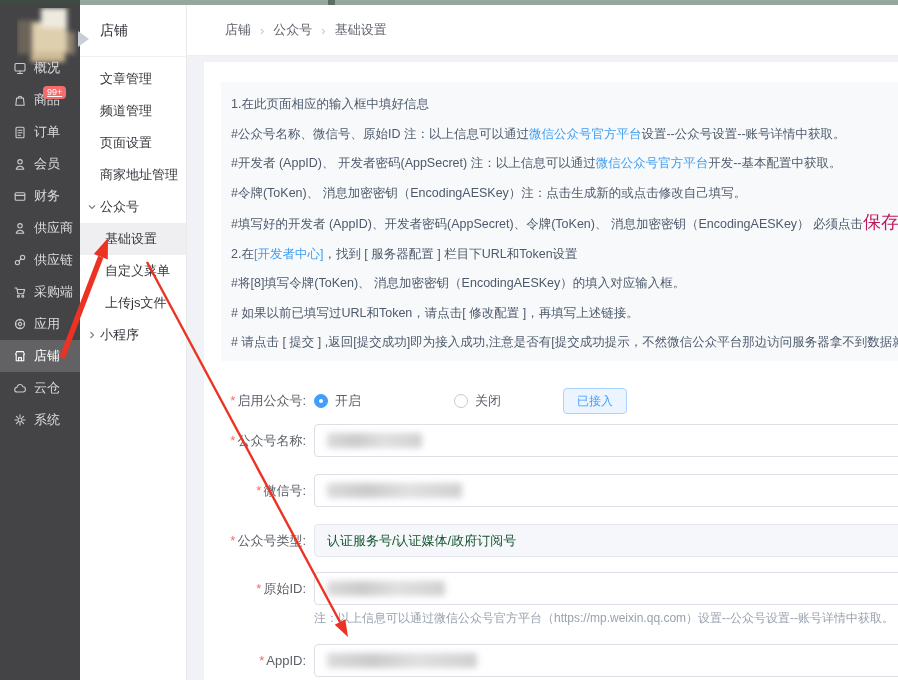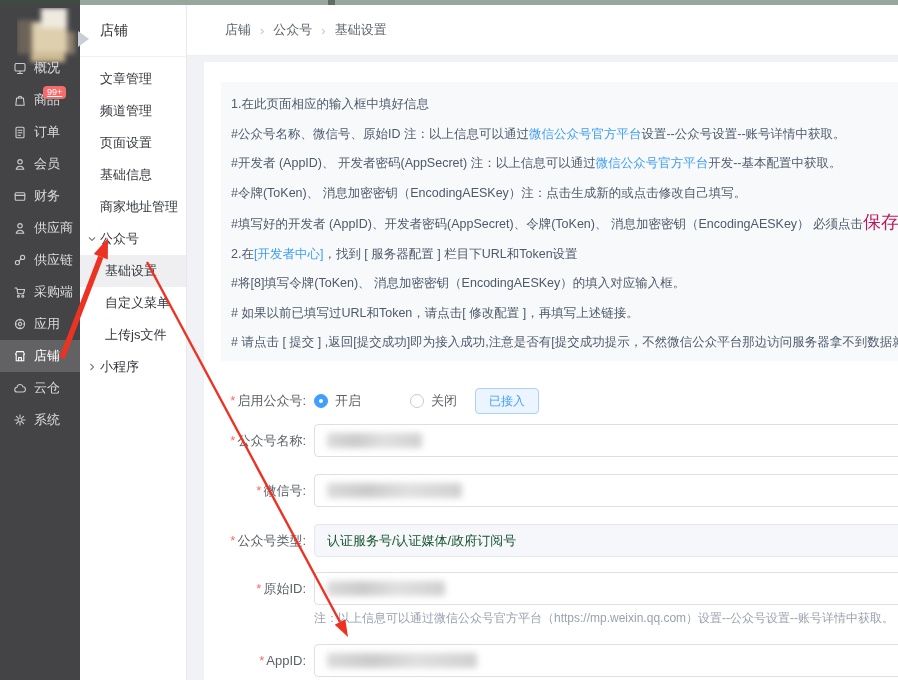--- a/index.html
+++ b/index.html
@@ -63,21 +63,21 @@
   .req{color:#f56c6c;margin-right:2px;}
   .finput{position:absolute;left:110px;right:-6px;height:33px;border:1px solid #dcdfe6;
           border-radius:4px;background:#fff;box-sizing:border-box;display:flex;
           align-items:center;padding-left:12px;cursor:text;}
   .finput.disabled{background:#f5f7fa;border-color:#e4e7ed;cursor:not-allowed;}
   .ph{color:#14532d;font-size:13px;}
   .smudge{height:15px;border-radius:2px;filter:blur(3px);opacity:.8;
           background:linear-gradient(90deg,#d2d2d2,#bdbdbd 30%,#d8d8d8 60%,#c4c4c4);}
   .row-radio{height:26px;}
   .row-radio .flabel{line-height:26px;}
-  .radio-wrap{position:absolute;left:110px;top:0;height:26px;display:flex;align-items:center;}
+  .radio-wrap{position:absolute;left:110px;top:0;height:26px;display:flex;align-items:center;gap:44px;}
   .radio{display:flex;align-items:center;margin-right:49px;cursor:pointer;}
   .radio:last-of-type{margin-right:18px;}
   .rdot{width:14px;height:14px;border-radius:50%;border:1px solid #c6cad1;box-sizing:border-box;
         margin-right:7px;background:#fff;flex:none;}
   .rdot.checked{border-color:#409eff;background:#409eff;position:relative;}
   .rdot.checked::after{content:"";position:absolute;left:4px;top:4px;width:4px;height:4px;
         border-radius:50%;background:#fff;}
   .rlabel{font-size:13px;color:#5c6168;}
   .connected-btn{background:#ecf5ff;border:1px solid #a8d3ff;color:#409eff;font-size:12px;
         padding:6px 13px;border-radius:4px;cursor:pointer;font-family:inherit;line-height:1;}
@@ -220,23 +220,20 @@
   <div class="ssb-divider"></div>
   <nav class="sitems">
       <div class="sitem">
         <span>文章管理</span>
       </div>
       <div class="sitem">
         <span>频道管理</span>
       </div>
       <div class="sitem">
         <span>页面设置</span>
-      </div>
-      <div class="sitem">
-        <span>基础信息</span>
       </div>
       <div class="sitem">
         <span>商家地址管理</span>
       </div>
       <div class="sitem">
         <span class="chev">
           <svg width="10" height="10" viewBox="0 0 10 10">
             <path d="M2 3.5L5 6.5 8 3.5" fill="none" stroke="#7d8289" stroke-width="1.2"></path>
           </svg>
         </span>

